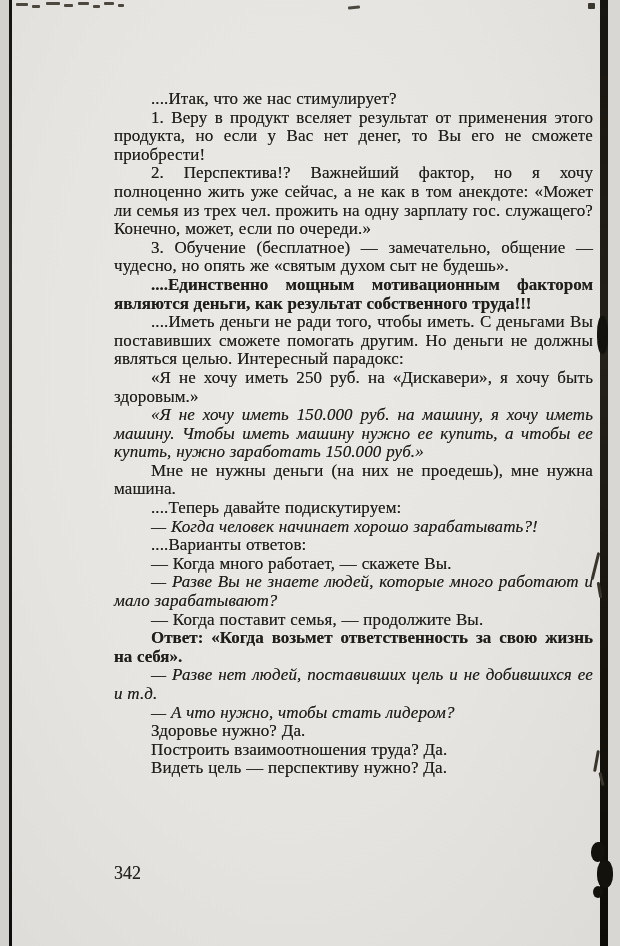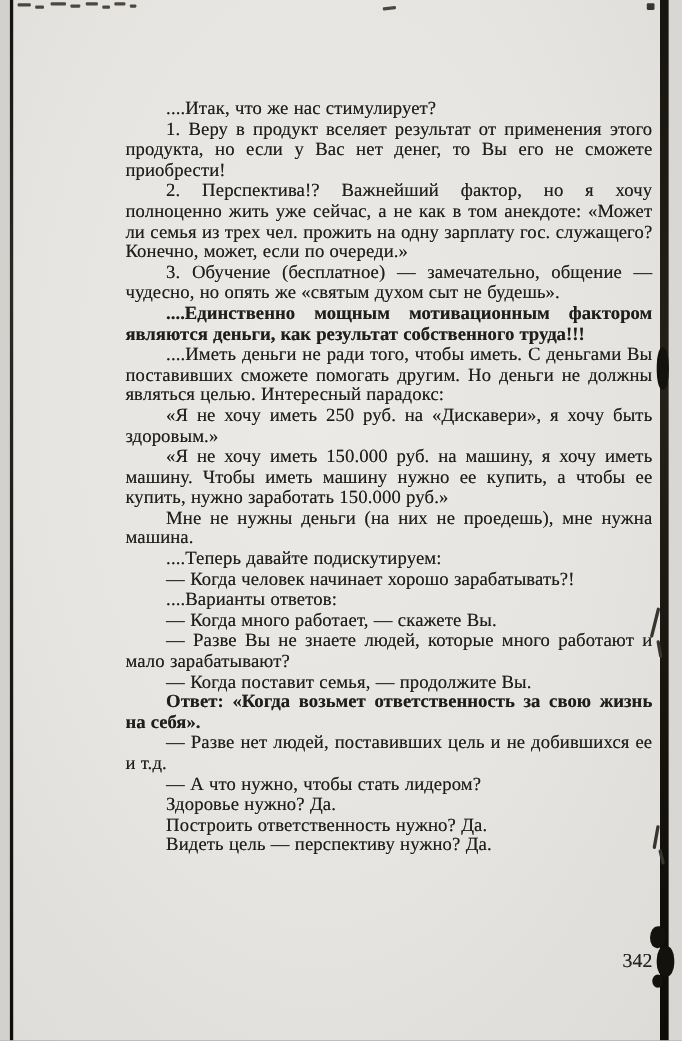--- a/index.html
+++ b/index.html
@@ -20,25 +20,25 @@
     text-indent:37px;
     text-align:justify;
     font-size:17px;
     line-height:18.6px;
     color:#201e1b;
     letter-spacing:0.1px;
     word-spacing:0.4px;
     text-shadow:0 0 0.4px rgba(32,30,27,0.65);
   }
   .para.bold {font-weight:bold; letter-spacing:0;}
-  .para.italic {}
+  .para.italic {font-style:italic;}
 
   .page-number {
     position:absolute; left:114px; top:863px; width:479px;
-    text-align:right;
+    text-align:left;
     font-size:18px; color:#262420;
     text-shadow:0 0 0.4px rgba(32,30,27,0.6);
   }
 
   
   .left-shade {position:absolute; left:0; top:0; width:9px; height:946px; background:#d2d1cd;}
   .left-line {
     position:absolute; left:9px; top:0; width:3px; height:946px;
     background:linear-gradient(180deg,#151310 0%, #2b2924 28%, #1a1815 62%, #0f0d0b 100%);
   }
@@ -113,19 +113,19 @@
     <p class="para">....Теперь давайте подискутируем:</p>
     <p class="para italic">— Когда человек начинает хорошо зарабатывать?!</p>
     <p class="para">....Варианты ответов:</p>
     <p class="para">— Когда много работает, — скажете Вы.</p>
     <p class="para italic">— Разве Вы не знаете людей, которые много работают и мало зарабатывают?</p>
     <p class="para">— Когда поставит семья, — продолжите Вы.</p>
     <p class="para bold">Ответ: «Когда возьмет ответственность за свою жизнь на себя».</p>
     <p class="para italic">— Разве нет людей, поставивших цель и не добившихся ее и т.д.</p>
     <p class="para italic">— А что нужно, чтобы стать лидером?</p>
     <p class="para">Здоровье нужно? Да.</p>
-    <p class="para">Построить ответственность нужно? Да.</p>
+    <p class="para">Построить взаимоотношения труда? Да.</p>
     <p class="para">Видеть цель — перспективу нужно? Да.</p>
   </main>
 
   <div class="page-number">342</div>
 
 </div>
 
 </body></html>

